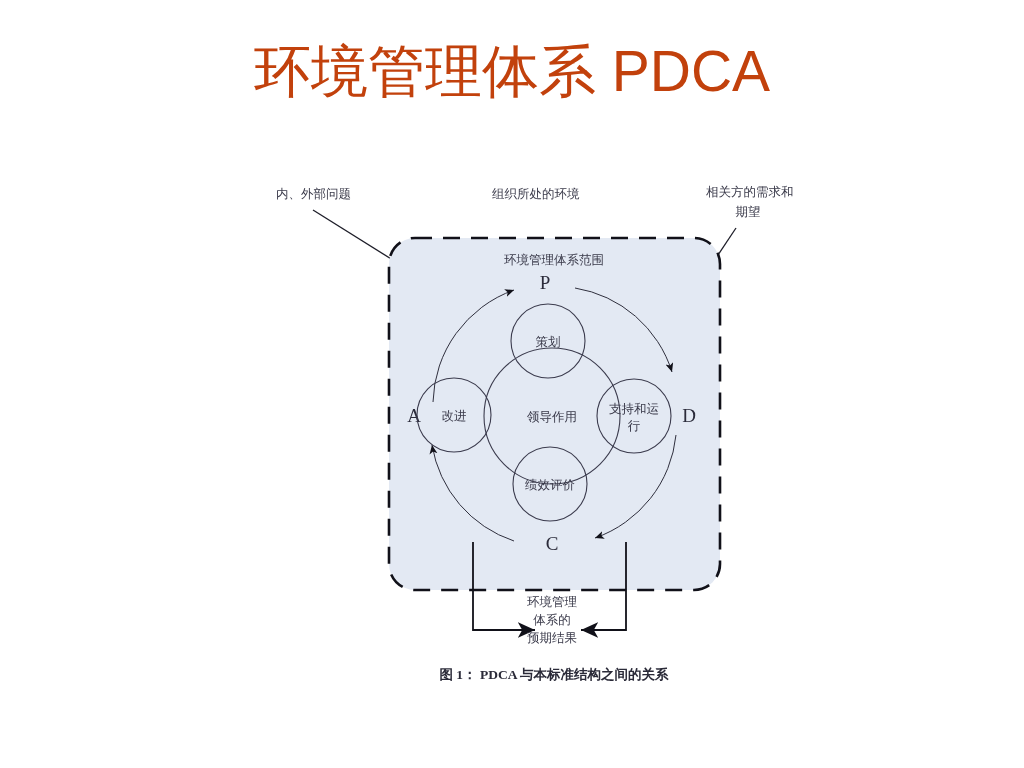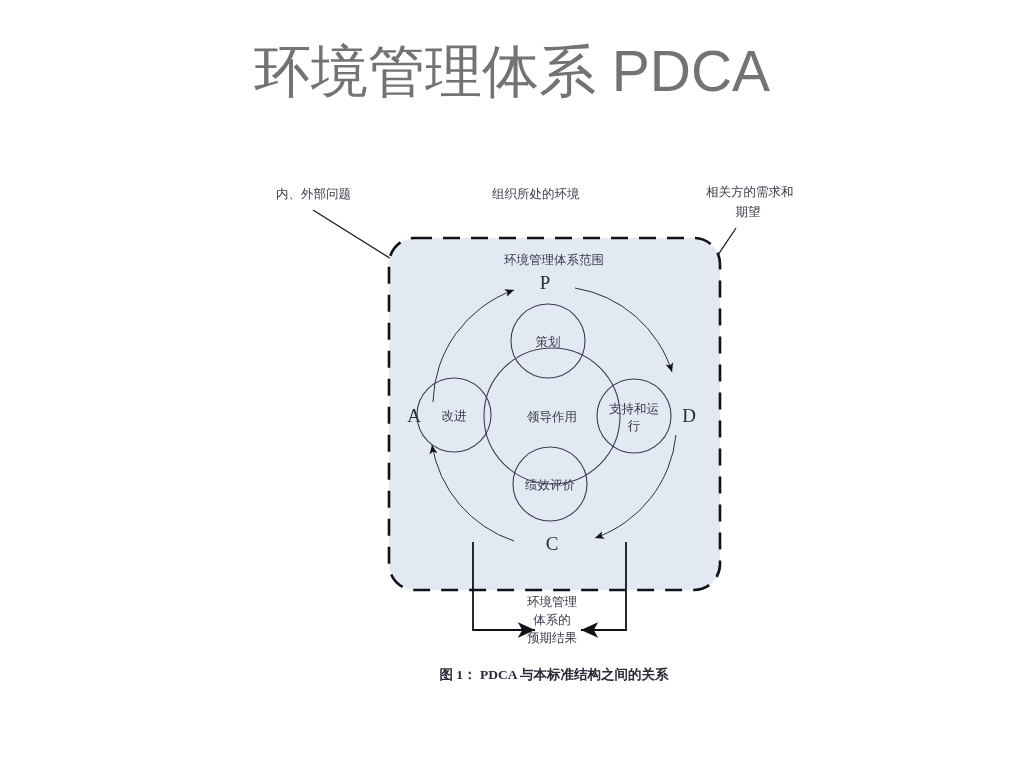--- a/index.html
+++ b/index.html
@@ -20,21 +20,21 @@
     background: #ffffff;
   }
   #slide-title {
     position: absolute;
     left: 0;
     top: 36px;
     width: 1024px;
     text-align: center;
     font-size: 57px;
     line-height: 70px;
-    color: #737373;
+    color: #c2410c;
     font-family: "Liberation Sans", "DejaVu Sans", sans-serif;
     letter-spacing: 0px;
     white-space: pre;
   }
   #figure-wrap {
     position: absolute;
     left: 0;
     top: 150px;
     width: 1024px;
     height: 560px;

